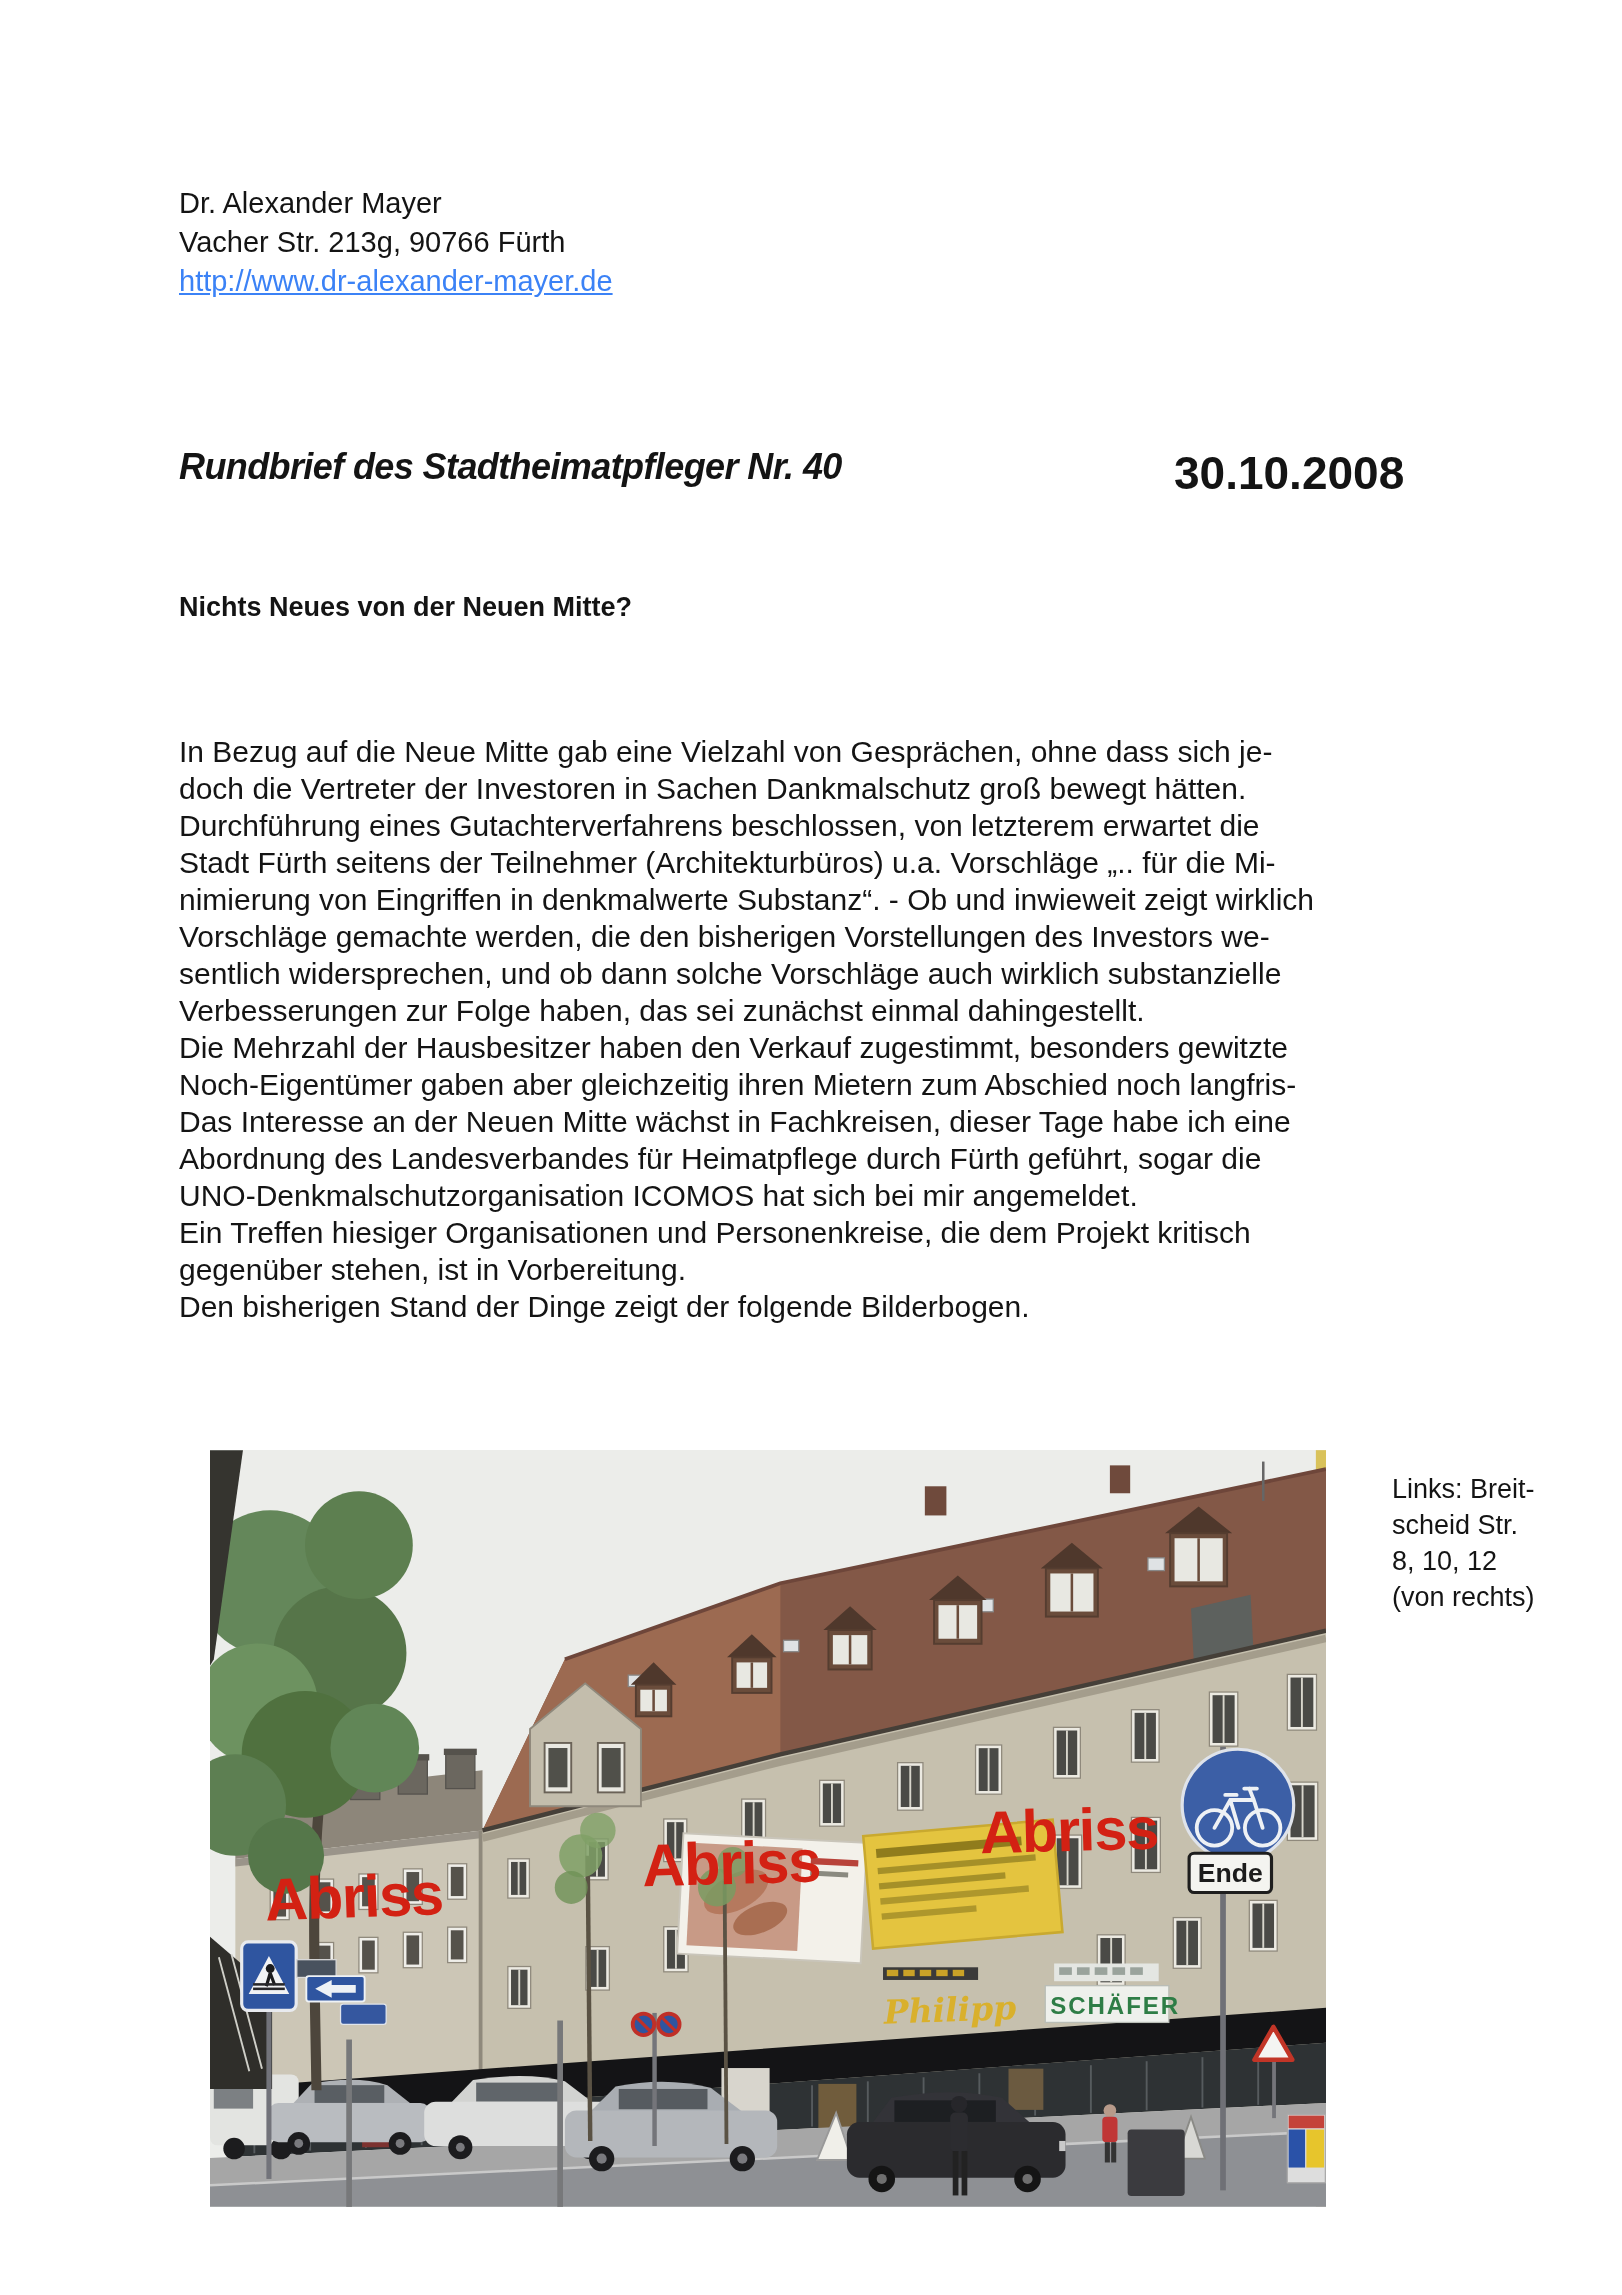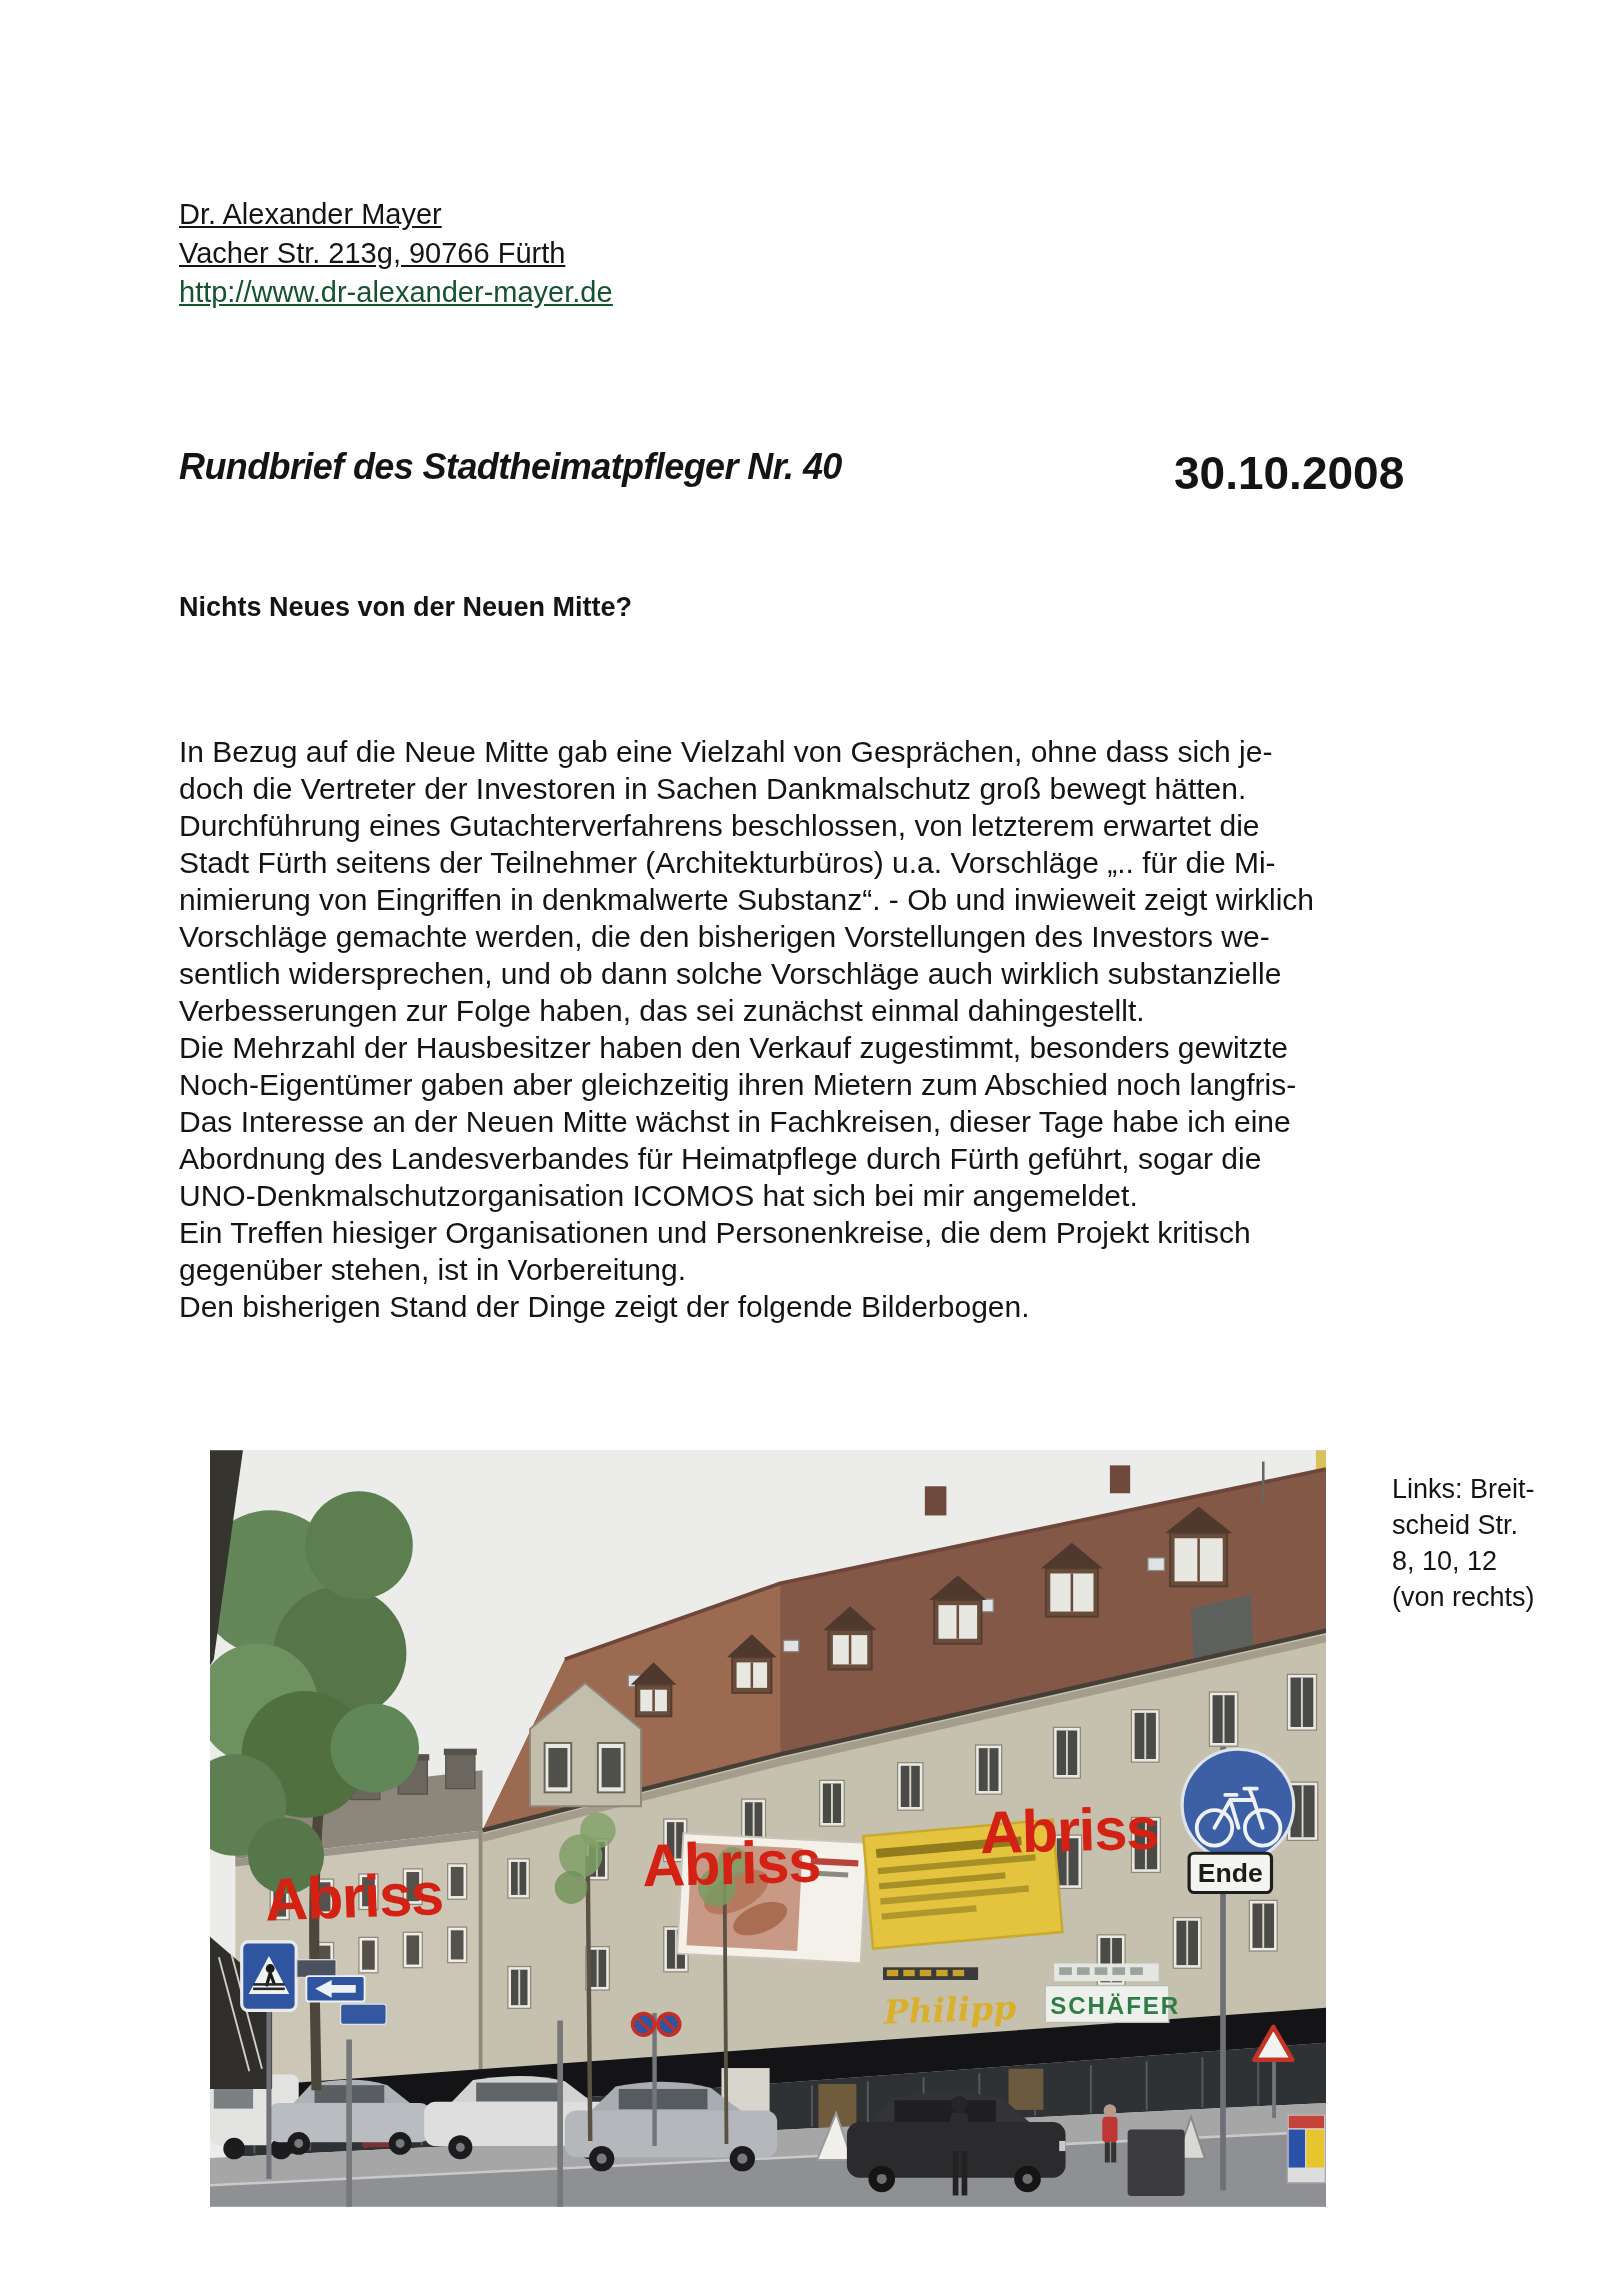--- a/index.html
+++ b/index.html
@@ -3,22 +3,22 @@
 <meta charset="utf-8">
 <style>
   html,body{margin:0;padding:0;}
   body{
     width:1623px;height:2295px;position:relative;background:#ffffff;
     font-family:"Liberation Sans", sans-serif;color:#141414;
     -webkit-font-smoothing:antialiased;
   }
   .abs{position:absolute;}
   
-  #sender{left:179px;top:195px;font-size:29px;line-height:39px;text-decoration:underline;}
-  #sender .url a{color:#14532d;text-decoration:underline;}
+  #sender{left:179px;top:184px;font-size:29px;line-height:39px;}
+  #sender .url a{color:#3b82f6;text-decoration:underline;}
   
   #title{left:179px;top:446px;font-size:36px;font-weight:bold;letter-spacing:-0.6px;font-style:italic;}
   #date{left:1174px;top:446px;font-size:46px;font-weight:bold;}
   
   #heading{left:179px;top:592px;font-size:27px;font-weight:bold;}
   
   #bodytext{left:179px;top:733px;font-size:30px;line-height:37px;width:1293px;}
   .bl{white-space:nowrap;}
   
   #photo{left:210px;top:1450px;width:1116px;height:757px;overflow:hidden;background:#ecedeb;}

